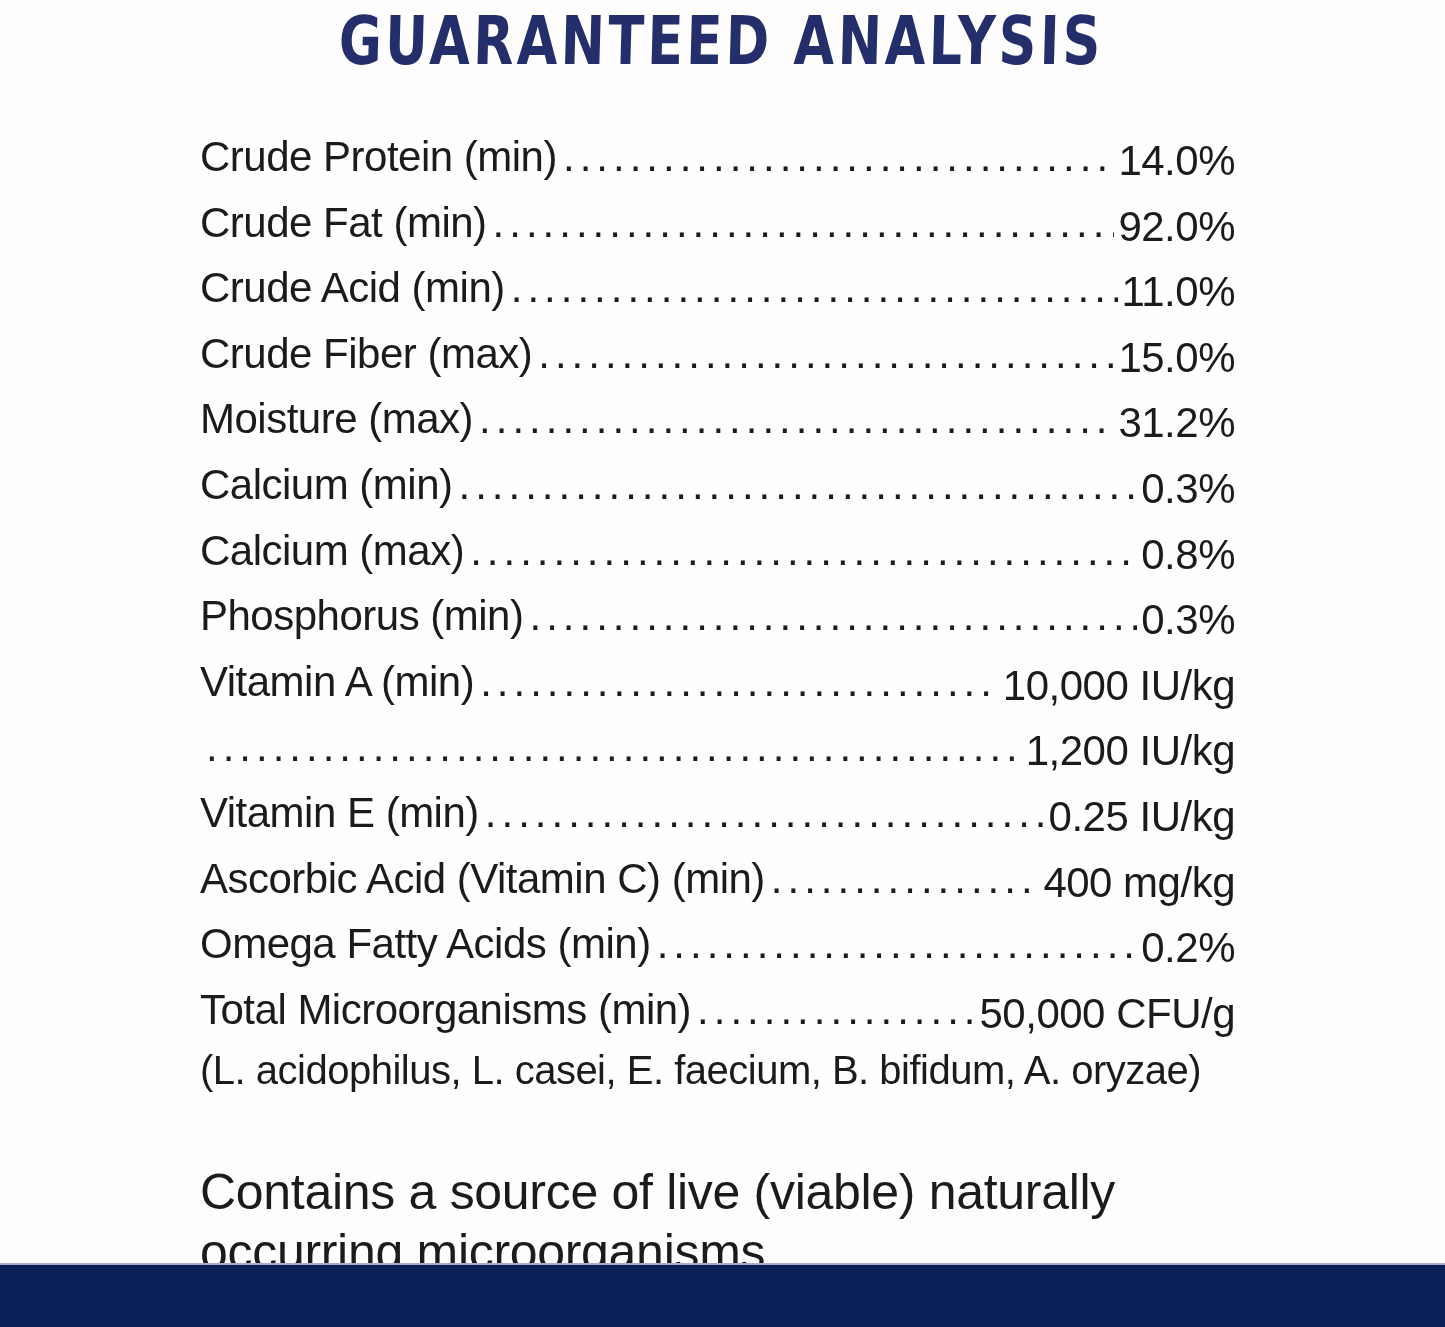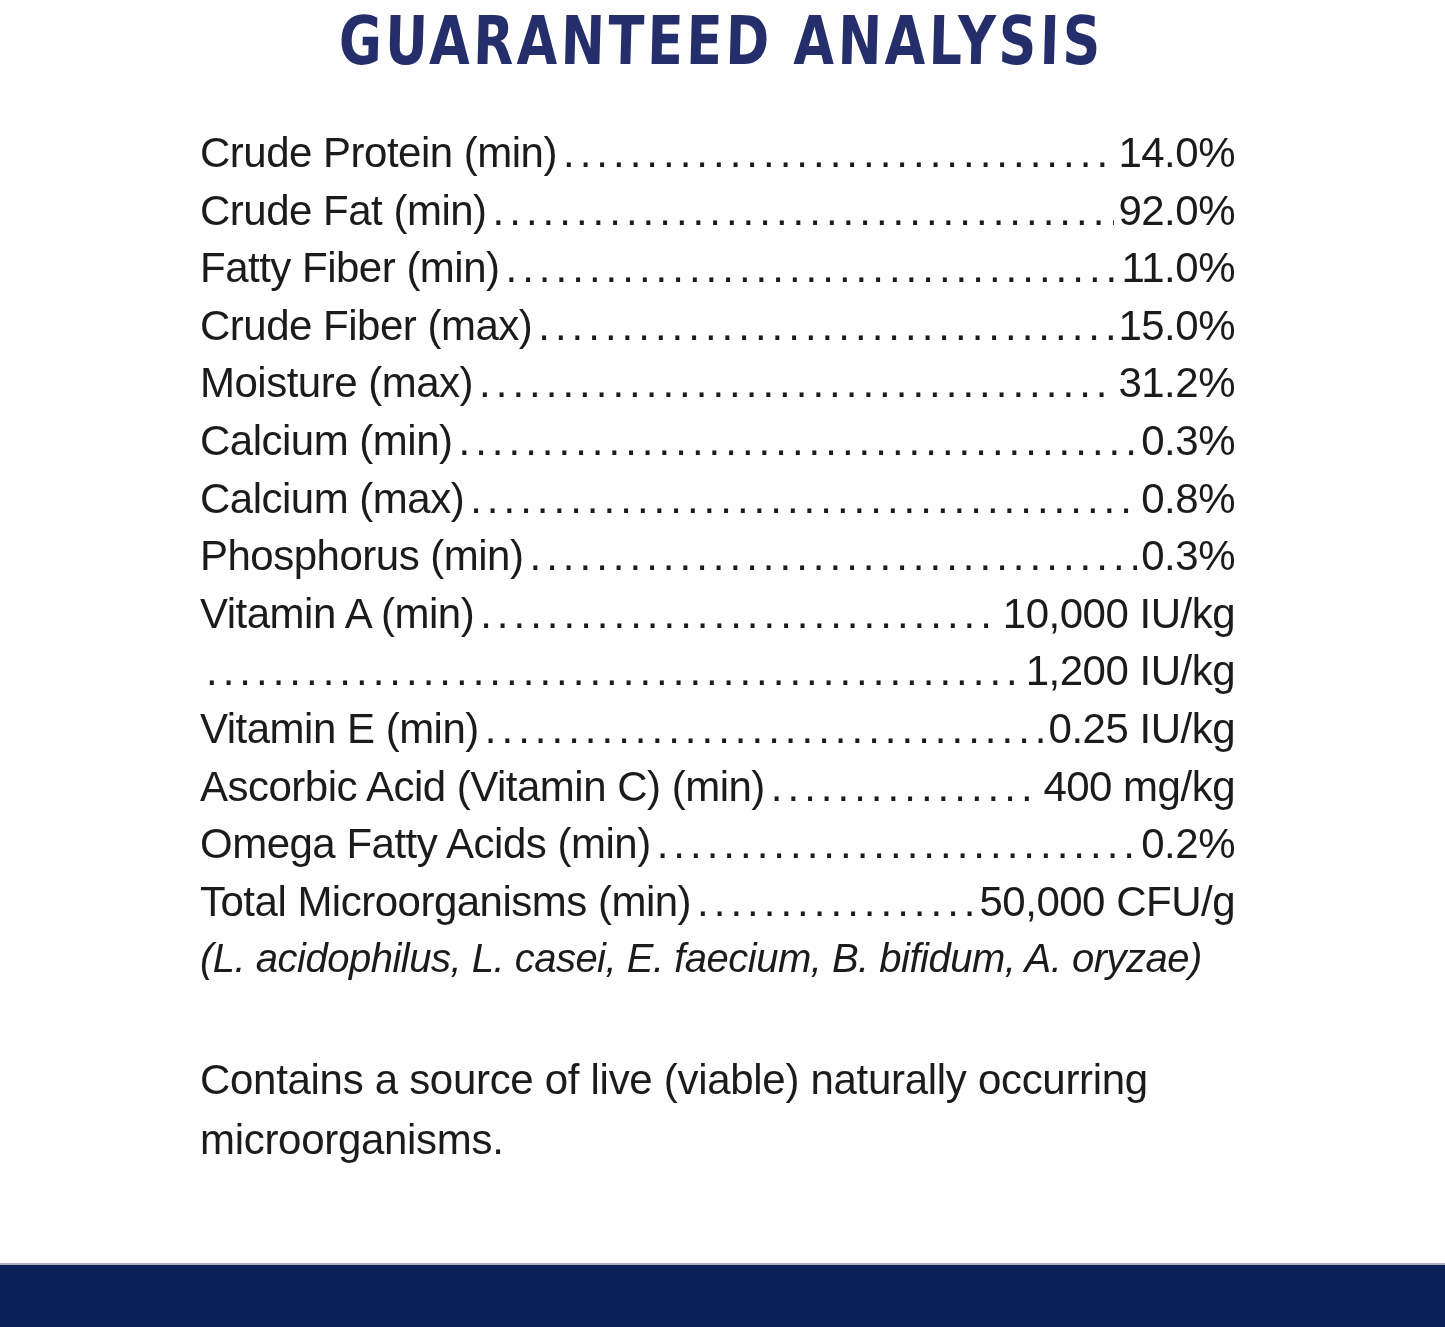--- a/index.html
+++ b/index.html
@@ -42,35 +42,34 @@
   }
   .ga-label { white-space: nowrap; flex: 0 0 auto; }
   .ga-dots {
     flex: 1 1 auto;
     overflow: hidden;
     white-space: nowrap;
     letter-spacing: 5px;
     margin: 0 4px 0 6px;
     font-size: 42px;
   }
-  .ga-value { white-space: nowrap; flex: 0 0 auto; }
+  .ga-value { white-space: nowrap; flex: 0 0 auto; margin-top: 8px; }
   
   .footnote {
     margin: 0 210px 0 200px;
     font-size: 40px;
     line-height: 57.6px;
-    font-style: italic;
     letter-spacing: -0.5px;
     white-space: nowrap;
   }
   
   .note {
     margin: 62px 210px 0 200px;
     width: 1010px;
-    font-size: 42px;
+    font-size: 50px;
     line-height: 60px;
     letter-spacing: -0.3px;
   }
   
   .footer-bar {
     position: absolute;
     left: 0;
     bottom: 0;
     width: 100%;
     height: 64px;
@@ -95,21 +94,21 @@
     <span class="ga-value">14.0%</span>
   </div>
 
   <div class="ga-row">
     <span class="ga-label">Crude Fat (min)</span>
     <span class="ga-dots">................................................................................................................................................................</span>
     <span class="ga-value">92.0%</span>
   </div>
 
   <div class="ga-row">
-    <span class="ga-label">Fatty Fiber (min)</span>
+    <span class="ga-label">Crude Acid (min)</span>
     <span class="ga-dots">................................................................................................................................................................</span>
     <span class="ga-value">11.0%</span>
   </div>
 
   <div class="ga-row">
     <span class="ga-label">Crude Fiber (max)</span>
     <span class="ga-dots">................................................................................................................................................................</span>
     <span class="ga-value">15.0%</span>
   </div>
 

